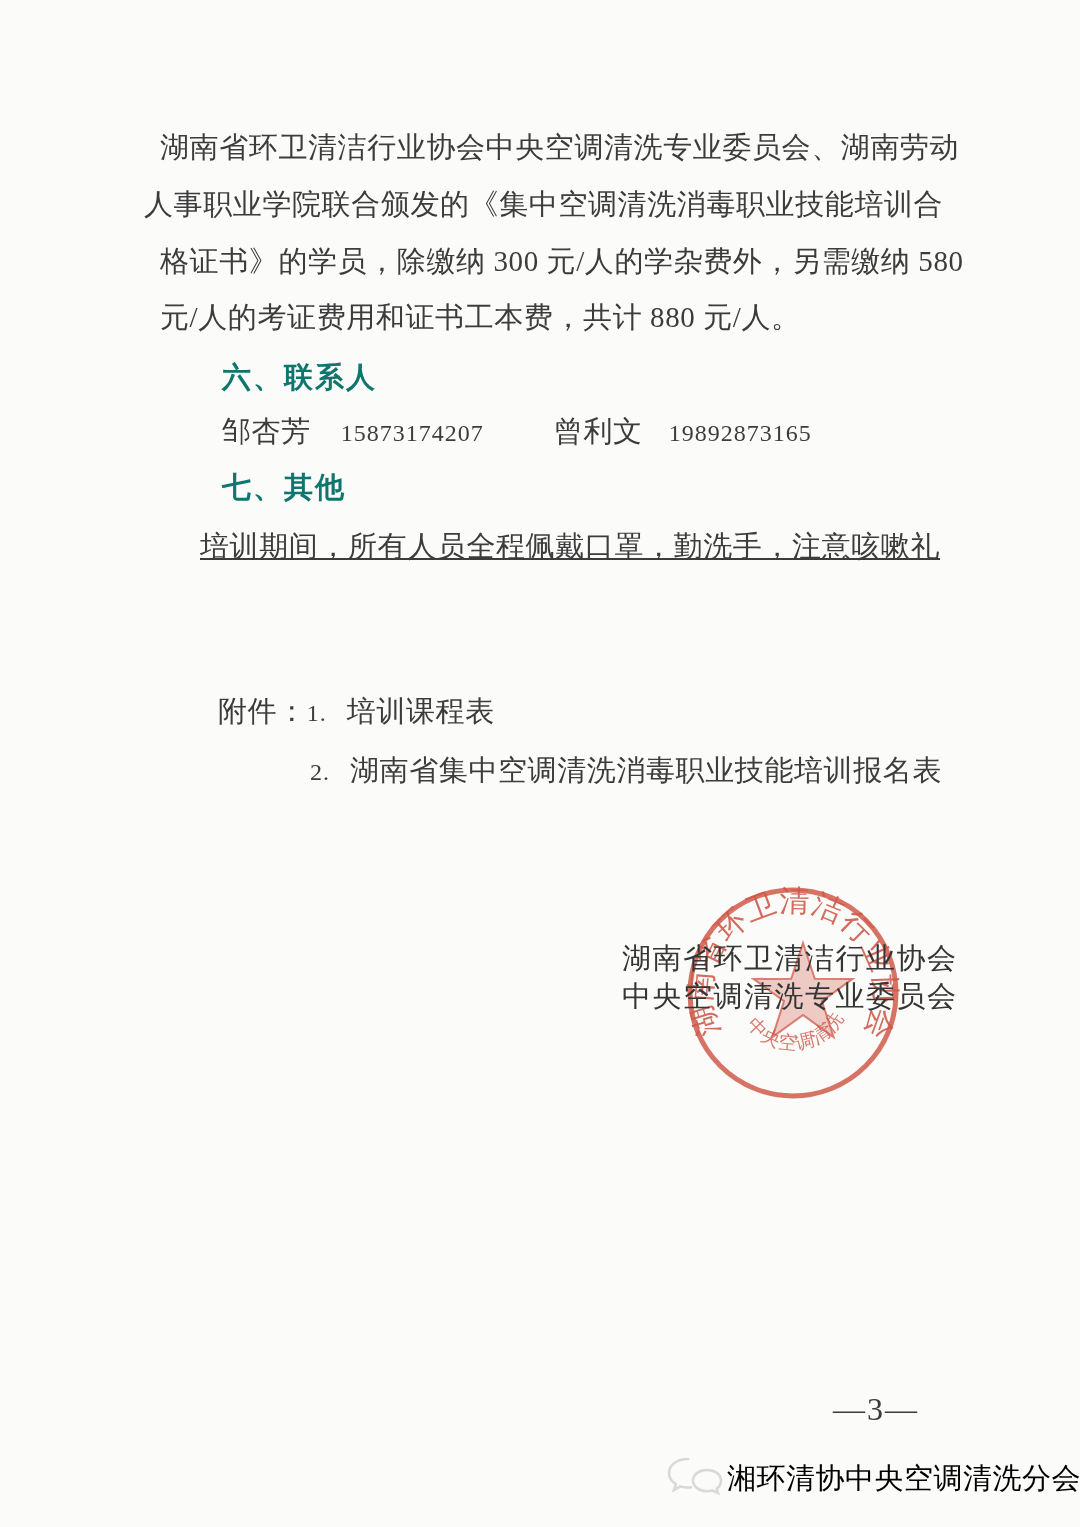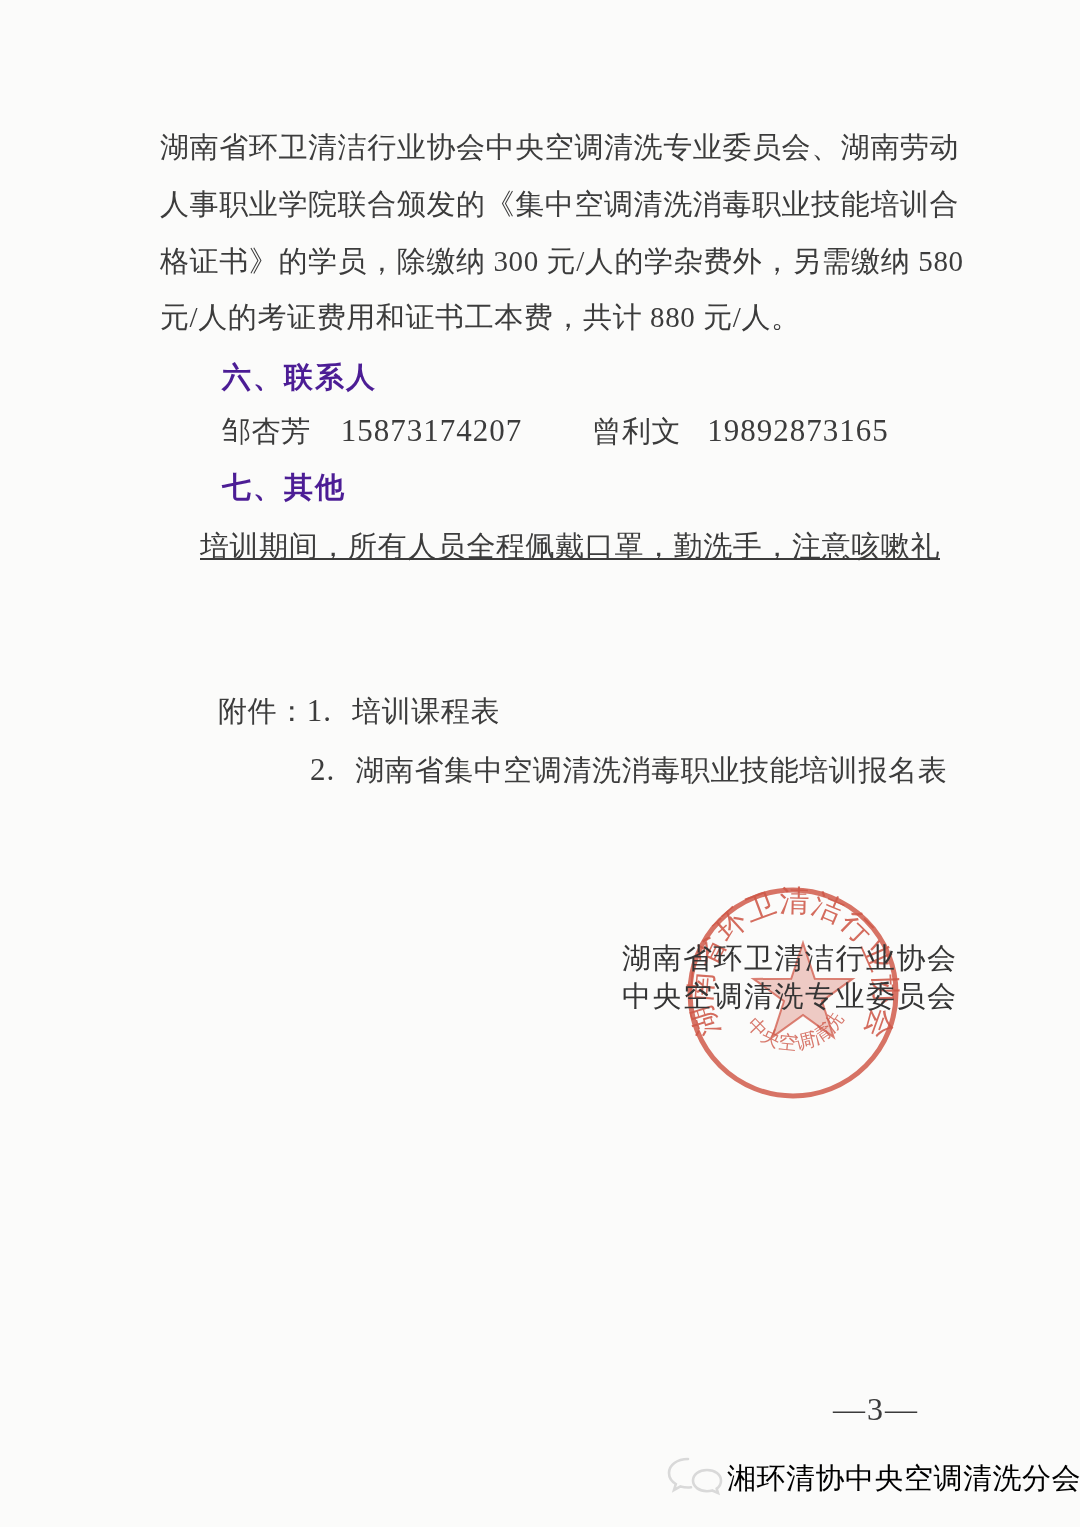--- a/index.html
+++ b/index.html
@@ -14,25 +14,25 @@
   .tline{
     position:absolute;
     white-space:nowrap;
     font-size:29px;
     line-height:34px;
     letter-spacing:0.6px;
     color:#3c3c3c;
   }
   .heading{
     font-weight:700;
-    color:#4c1d95;
+    color:#0f766e;
     letter-spacing:2px;
   }
   .num{
-    font-size:31px;
+    font-size:24px;
     letter-spacing:1px;
   }
   .gap{display:inline-block;}
   .sig{
     letter-spacing:1.5px;
     color:#353535;
     z-index:3;
   }
   .pageno{
     color:#3b3b3b;
@@ -56,21 +56,21 @@
     width:58px;height:42px;
   }
 </style>
 </head>
 <body>
 
 <div class="page">
 
   <div>
     <div class="tline" style="left:160px;top:130px;">湖南省环卫清洁行业协会中央空调清洗专业委员会、湖南劳动</div>
-    <div class="tline" style="left:160px;top:187px;text-align:right;">人事职业学院联合颁发的《集中空调清洗消毒职业技能培训合</div>
+    <div class="tline" style="left:144px;top:187px;text-align:right;">人事职业学院联合颁发的《集中空调清洗消毒职业技能培训合</div>
     <div class="tline" style="left:160px;top:244px;">格证书》的学员，除缴纳 300 元/人的学杂费外，另需缴纳 580</div>
     <div class="tline" style="left:160px;top:300px;">元/人的考证费用和证书工本费，共计 880 元/人。</div>
   </div>
 
   <div class="tline heading" style="left:222px;top:360px;">六、联系人</div>
 
   <div class="tline" style="left:222px;top:414px;">
     <span>邹杏芳</span><span class="gap" style="width:30px;"></span><span class="num">15873174207</span><span class="gap" style="width:70px;"></span><span>曾利文</span><span class="gap" style="width:26px;"></span><span class="num">19892873165</span>
   </div>
 

